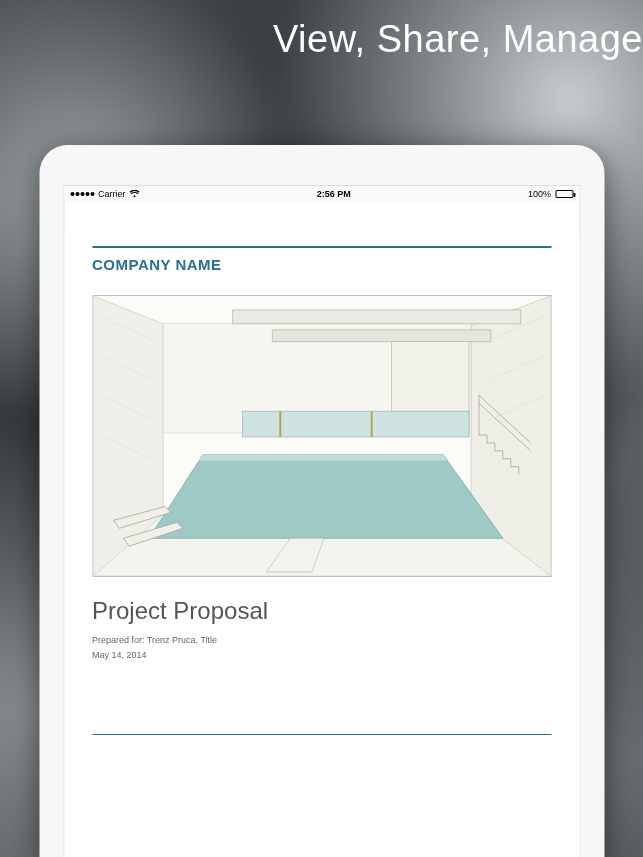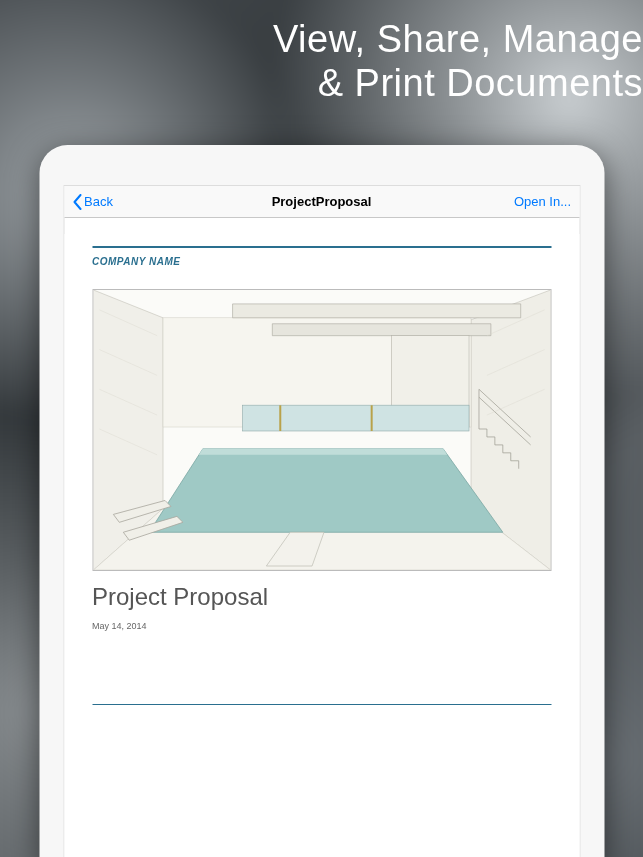--- a/index.html
+++ b/index.html
@@ -88,32 +88,32 @@
   .nav-title { font-size:13px; font-weight:600; color:#000; position:absolute; left:0; right:0; text-align:center; pointer-events:none;}
   .nav-action { color:#007aff; font-size:13px; cursor:pointer; }
   
   .doc {
     position:absolute;
     top:48px; left:0; right:0; bottom:0;
     padding:12px 28px 0 28px;
     background:#fff;
   }
   .doc-rule { height:2px; background:#2a6f8f; margin-bottom:8px;}
-  .company { color:#2a6f8f; font-size:10px; font-weight:700; letter-spacing:0.5px;font-style:italic;}
+  .company { color:#2a6f8f; font-size:15px; font-weight:700; letter-spacing:0.5px;}
   .illus-frame {
     margin-top:22px;
     border:1px solid #bbb;
     height:282px;
     position:relative;
     background:#fdfdfb;
     overflow:hidden;
   }
   .illus-frame svg { width:100%; height:100%; display:block; }
   .doc-title {
-    margin-top:12px;
+    margin-top:20px;
     font-size:24px;
     font-weight:300;
     color:#555;
   }
   .doc-meta {
     margin-top:8px;
     font-size:9px;
     color:#666;
     line-height:1.7;
   }
@@ -123,37 +123,48 @@
     background:#2a6f8f;
   }
 </style>
 </head>
 <body>
 
 <div class="bg"></div>
 
 <div class="promo">
   <div>View, Share, Manage</div>
-  <div>&amp; Print Documents</div>
 </div>
 
 <div class="device">
   <div class="screen">
 
-
-    <div class="nav-bar">
-      <div class="nav-back">
-        <svg width="10" height="16" viewBox="0 0 10 16">
-            <path d="M8 1L2 8l6 7" stroke="#007aff" stroke-width="2" fill="none" stroke-linecap="round" stroke-linejoin="round"></path>
-          </svg>
-        <span>Back</span>
-      </div>
-      <div class="nav-title">ProjectProposal</div>
-      <div class="nav-action">Open In...</div>
+    <div class="status-bar">
+      <div class="status-left">
+        <span class="signal-dots">
+          <span></span>
+            <span></span>
+            <span></span>
+            <span></span>
+            <span></span>
+        </span>
+        <span>Carrier</span>
+        <span class="wifi-icon">
+          <svg width="10" height="8" viewBox="0 0 10 8">
+              <path d="M5 7.2a1 1 0 100-2 1 1 0 000 2zM1.2 3.2a5.5 5.5 0 017.6 0l-1 1a4 4 0 00-5.6 0zM-.2 1.8a7.5 7.5 0 0110.4 0l-1 1a6 6 0 00-8.4 0z" fill="#000"></path>
+            </svg>
+        </span>
+      </div>
+      <div class="status-center">2:56 PM</div>
+      <div class="status-right">
+        <span>100%</span>
+        <span class="battery"><span class="fill"></span></span>
+      </div>
     </div>
+
 
     <div class="doc">
       <div class="doc-rule"></div>
       <div class="company">COMPANY NAME</div>
 
       <div class="illus-frame">
         <svg viewBox="0 0 460 282" preserveAspectRatio="none">
 
           <rect x="0" y="0" width="460" height="282" fill="#fbfbf8"></rect>
 
@@ -198,20 +209,21 @@
             <line x1="6" y1="140" x2="64" y2="166"></line>
             <line x1="396" y1="46" x2="454" y2="20"></line>
             <line x1="396" y1="86" x2="454" y2="60"></line>
             <line x1="396" y1="126" x2="454" y2="100"></line>
           </g>
         </svg>
       </div>
 
       <div class="doc-title">Project Proposal</div>
       <div class="doc-meta">
+        <div>Prepared for: Trenz Pruca, Title</div>
         <div>May 14, 2014</div>
       </div>
 
       <div class="doc-rule-bottom"></div>
     </div>
 
   </div>
 </div>
 
 </body></html>

